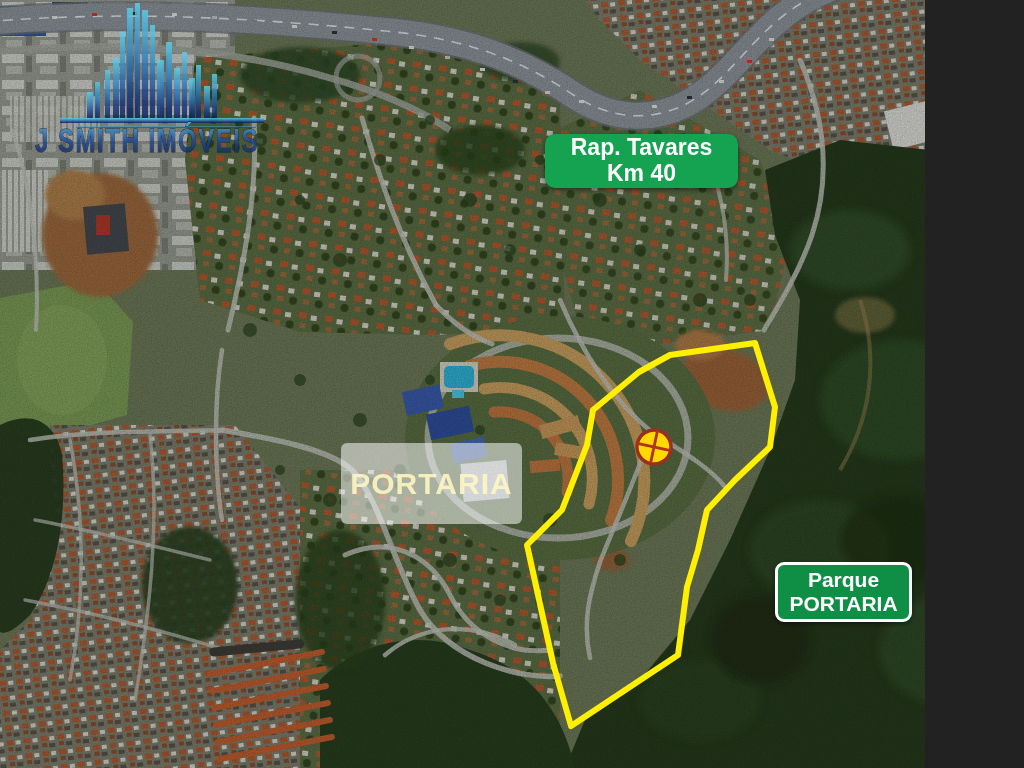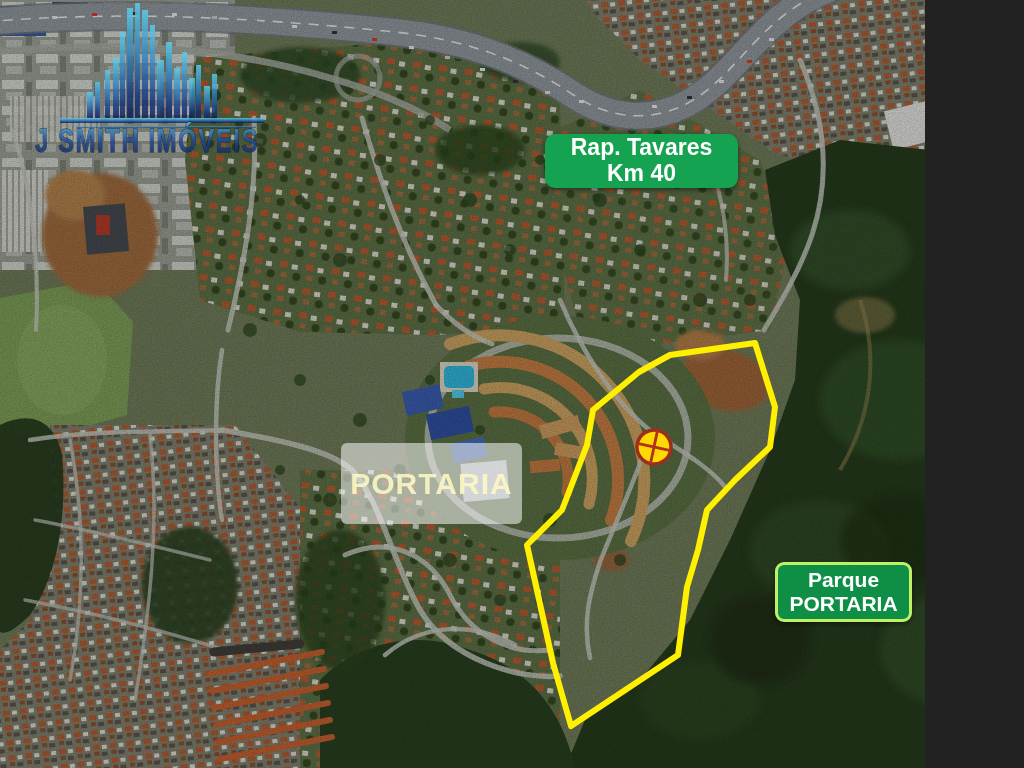--- a/index.html
+++ b/index.html
@@ -13,21 +13,21 @@
     position:absolute;display:flex;flex-direction:column;align-items:center;justify-content:center;
     text-align:center;font-weight:bold;color:#fff;
     box-shadow:0 2px 5px rgba(0,0,0,.45);
   }
   .sign-highway{
     left:545px;top:134px;width:193px;height:54px;
     background:#16A351;border-radius:10px;font-size:23px;line-height:1.12;
   }
   .sign-park{
     left:775px;top:562px;width:131px;height:54px;
-    background:#0F8F46;border:3px solid #bef264;border-radius:9px;font-size:21px;line-height:1.15;
+    background:#0F8F46;border:3px solid #ffffff;border-radius:9px;font-size:21px;line-height:1.15;
   }
   .sign-gate{
     left:341px;top:443px;width:181px;height:81px;
     background:rgba(255,255,255,0.53);border-radius:6px;box-shadow:none;
     color:#fef9c3;font-size:30px;letter-spacing:1px;
   }
   .sign-gate div{opacity:.88;}
 </style>
 </head>
 <body>

